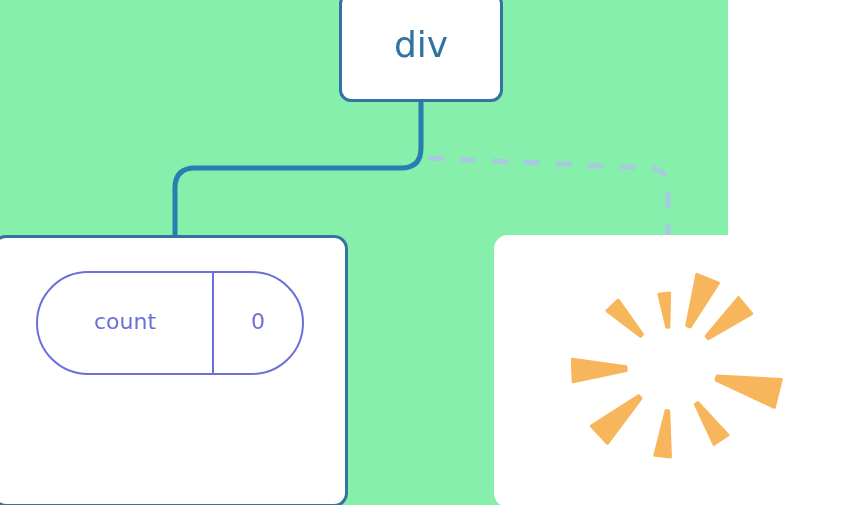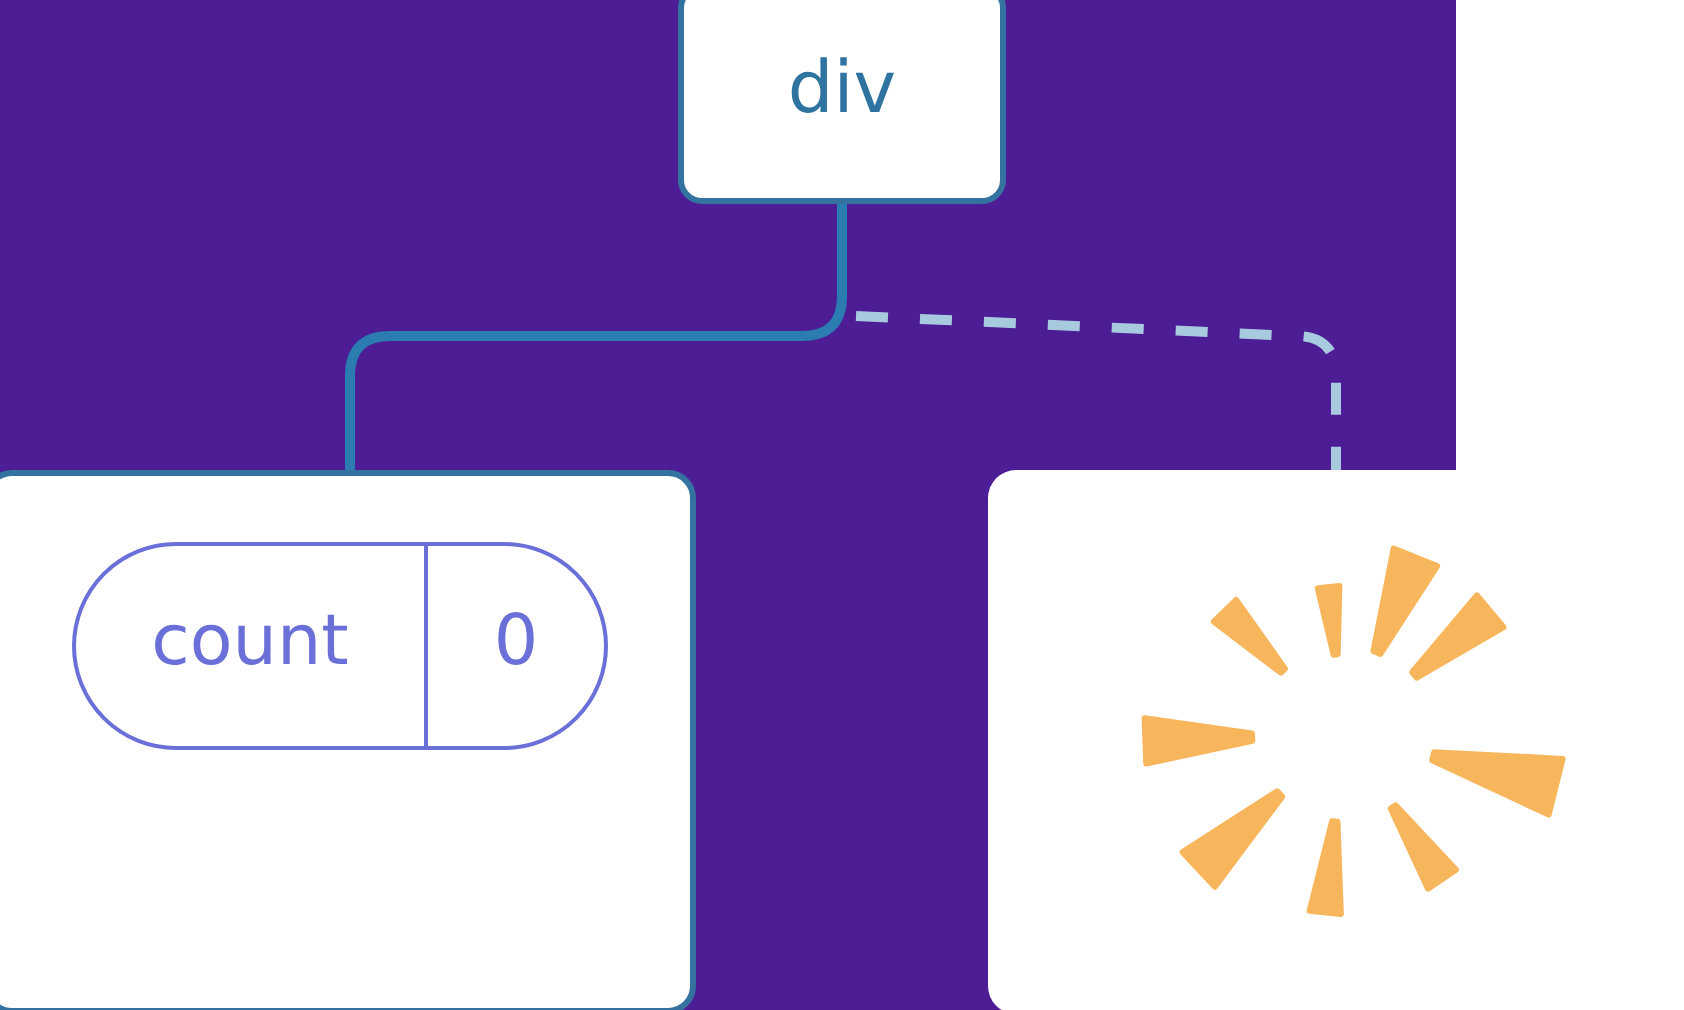--- a/index.html
+++ b/index.html
@@ -10,21 +10,21 @@
   body {
     width: 842px;
     height: 505px;
     overflow: hidden;
     font-family: "DejaVu Sans", "Liberation Sans", sans-serif;
   }
   #stage {
     position: relative;
     width: 728px;
     height: 505px;
-    background: #4c1d95;
+    background: #86efac;
   }
   #wires {
     position: absolute;
     left: 0;
     top: 0;
     width: 842px;
     height: 505px;
     overflow: visible;
   }
 
@@ -92,21 +92,21 @@
     justify-content: center;
     border-right: 2.5px solid #6b6fd8;
   }
   .pill-val {
     flex: 1 1 auto;
     display: flex;
     align-items: center;
     justify-content: center;
   }
   .pill-text {
-    font-size: 35px;
+    font-size: 22px;
     color: #6b6fd8;
     line-height: 1;
     padding-bottom: 3px;
   }
 
   
   #node-sparkle {
     left: 494px;
     top: 235px;
     width: 356px;

